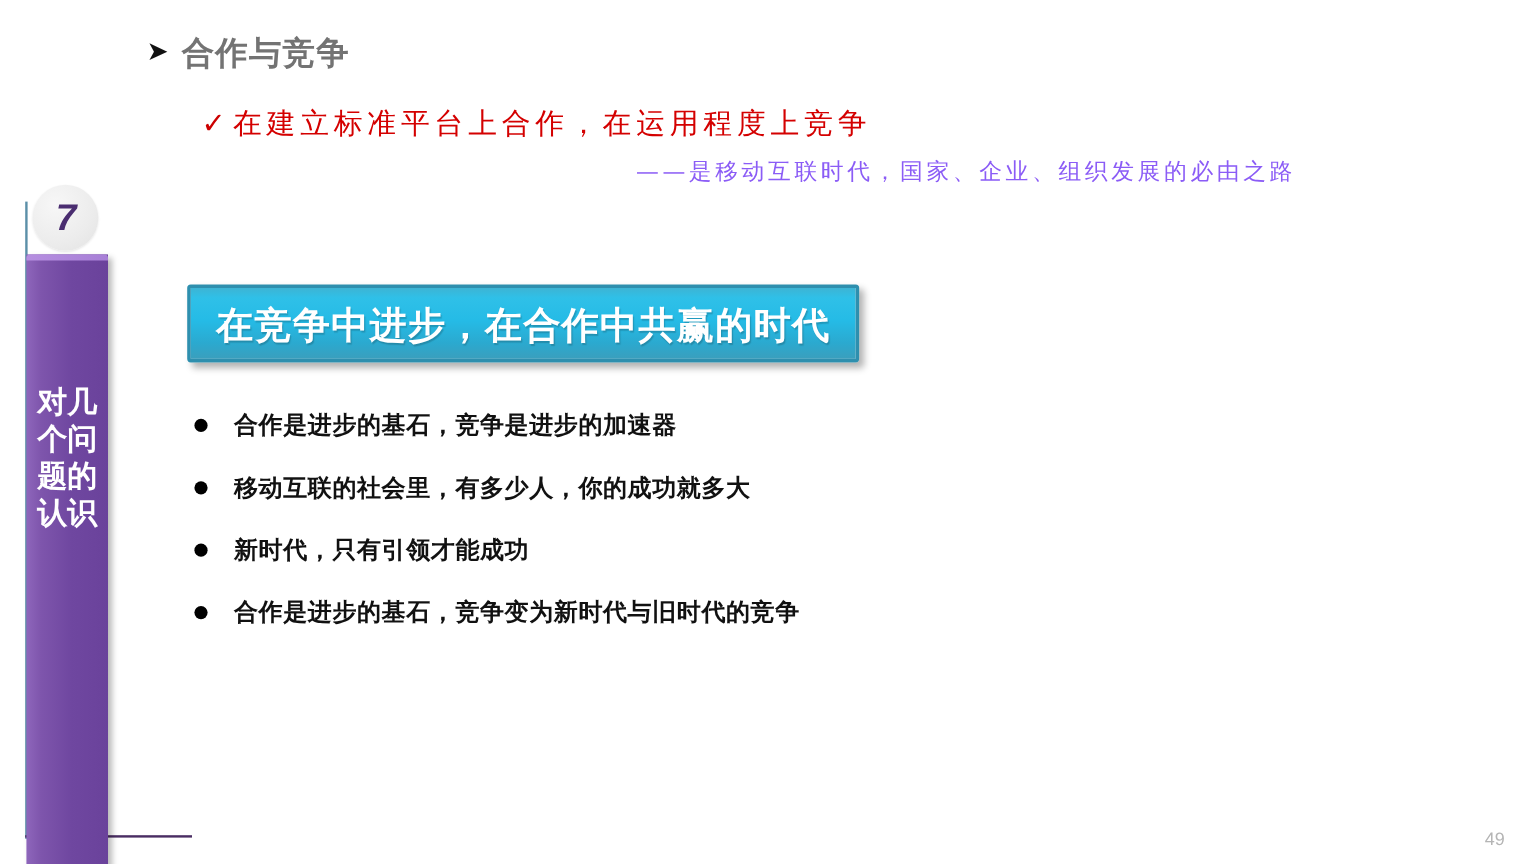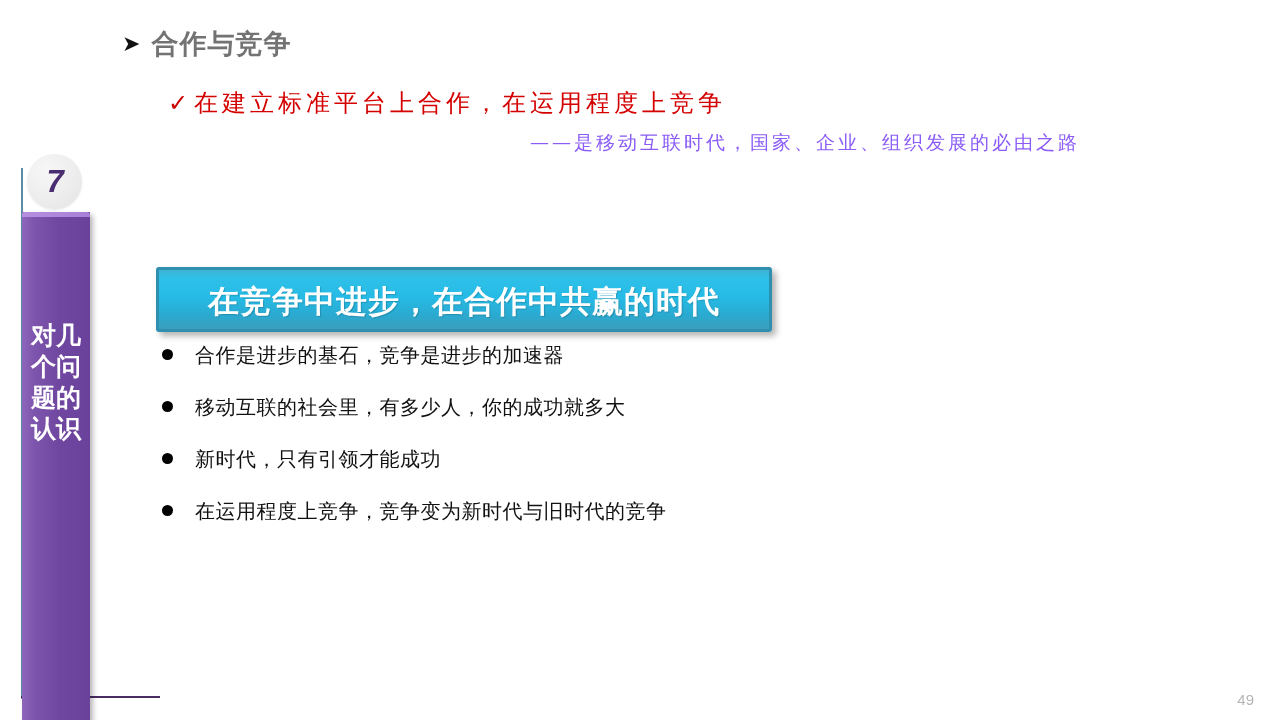--- a/index.html
+++ b/index.html
@@ -146,22 +146,22 @@
     color: #8b5cf6;
     letter-spacing: 3px;
     font-family: "DejaVu Serif", "Liberation Serif", serif;
     white-space: nowrap;
   }
 
   
   .banner {
     position: absolute;
     left: 156px;
-    top: 267px;
-    width: 616px;
+    top: 237px;
+    width: 560px;
     height: 65px;
     box-sizing: border-box;
     border: 3px solid #2e8fae;
     border-radius: 3px;
     background: linear-gradient(to bottom,
         #3db4d4 0%,
         #2fc0e8 14%,
         #25bbe6 46%,
         #2ba9cf 78%,
         #3a9fbd 100%);
@@ -197,21 +197,21 @@
     width: 11px;
     height: 11px;
     border-radius: 50%;
     background: #000000;
     margin-top: 7px;
     margin-right: 22px;
     flex: 0 0 auto;
   }
   .bullet-text {
     font-size: 20px;
-    font-weight: normal;
+    font-weight: bold;
     color: #111111;
     letter-spacing: 0.5px;
     line-height: 26px;
   }
 
   
   .page-number {
     position: absolute;
     right: 26px;
     bottom: 12px;
@@ -258,17 +258,17 @@
   <div class="bullet-item">
     <span class="bullet-dot"></span>
     <span class="bullet-text">移动互联的社会里，有多少人，你的成功就多大</span>
   </div>
   <div class="bullet-item">
     <span class="bullet-dot"></span>
     <span class="bullet-text">新时代，只有引领才能成功</span>
   </div>
   <div class="bullet-item">
     <span class="bullet-dot"></span>
-    <span class="bullet-text">在运用程度上竞争，竞争变为新时代与旧时代的竞争</span>
+    <span class="bullet-text">合作是进步的基石，竞争变为新时代与旧时代的竞争</span>
   </div>
 </div>
 
 <div class="page-number">49</div>
 
 </body></html>

